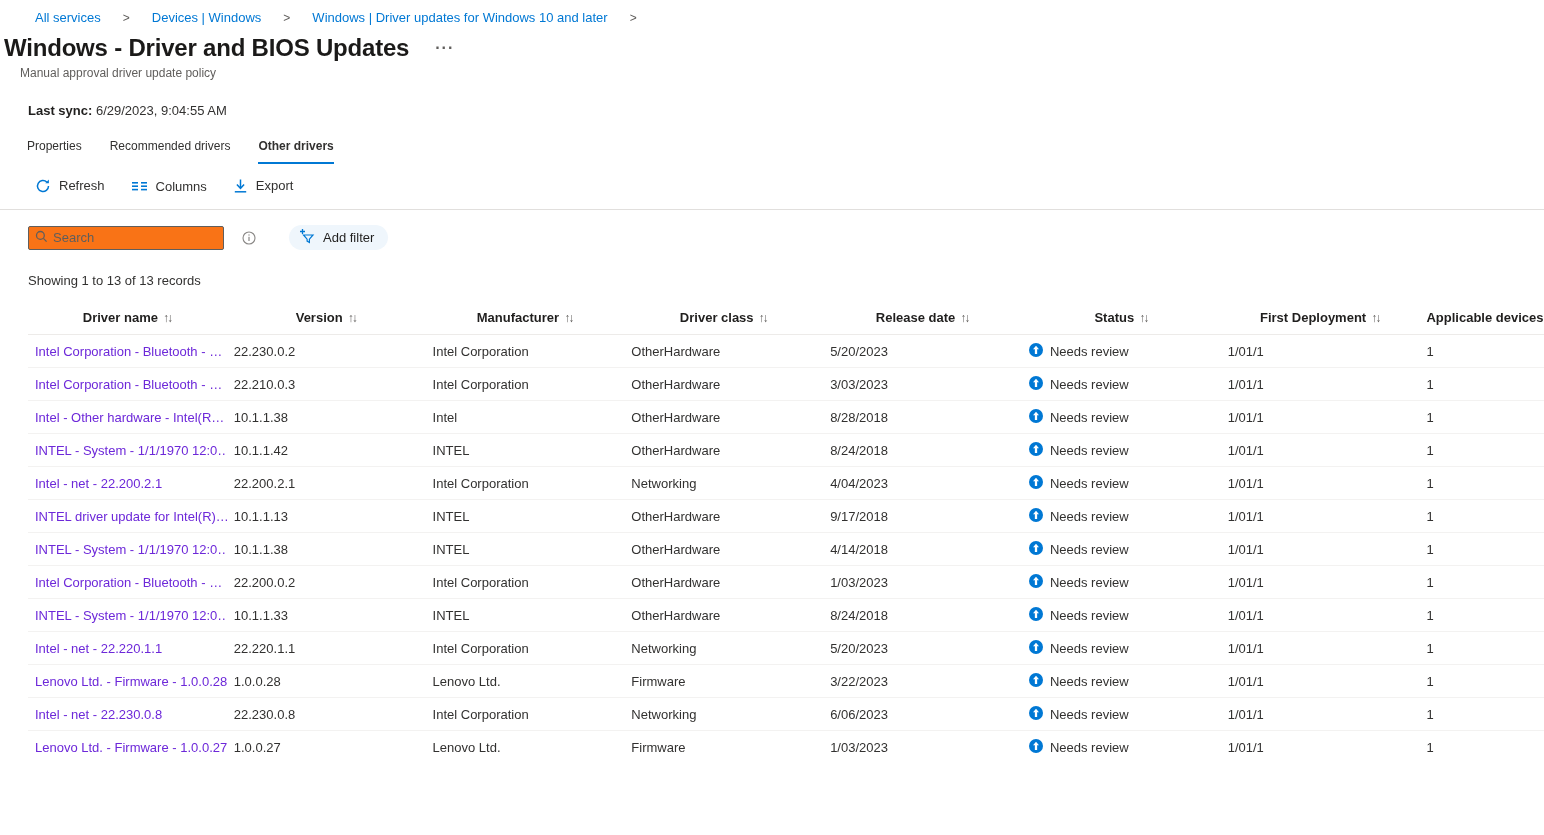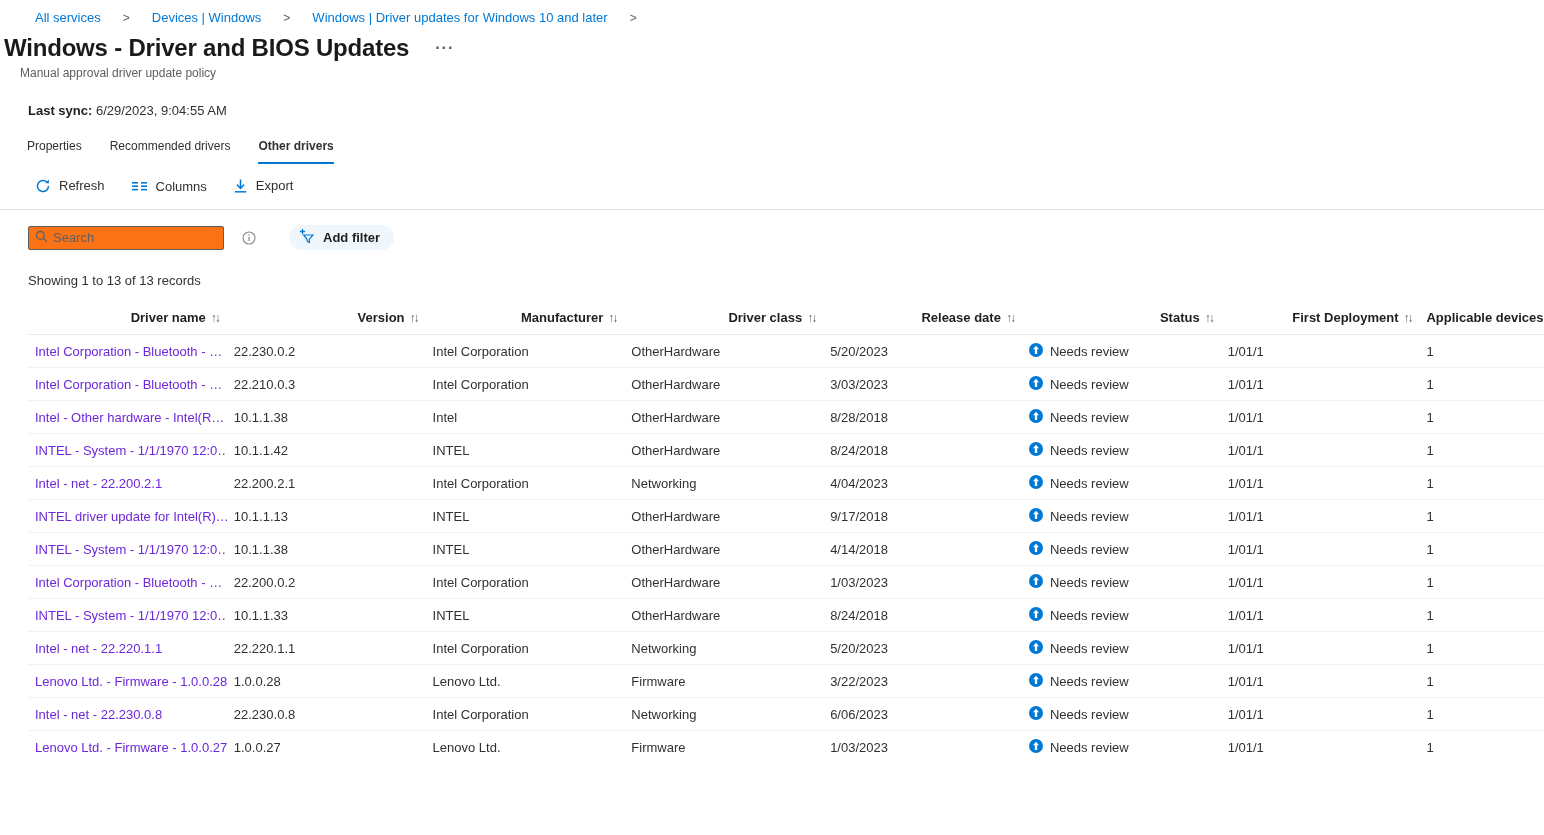--- a/index.html
+++ b/index.html
@@ -50,32 +50,32 @@
   }
   .search-box input {
     border:none; outline:none; flex:1; font-size:13px; color:#323130;
     font-family:"Liberation Sans","DejaVu Sans",sans-serif; background:transparent;
   }
   .search-box input::placeholder { color:#605e5c; }
   .info-wrap { margin-left:18px; cursor:pointer; display:flex; }
   .add-filter {
     margin-left:33px; height:25px; background:#eff6fc; border-radius:13px;
     display:flex; align-items:center; gap:7px; padding:0 14px 0 10px;
-    font-size:13px; color:#201f1e; cursor:pointer;font-weight:bold;
+    font-size:13px; color:#201f1e; cursor:pointer;
   }
 
   .summary { margin:23px 0 0 28px; font-size:13px; color:#323130; }
 
   
   .table-wrap { margin:13px 0 0 28px; width:1516px; }
   table { border-collapse:collapse; table-layout:fixed; width:1516px; }
   col.c { width:198px; }
   col.last { width:124px; }
   th {
-    text-align:right; font-size:13px; font-weight:700; color:#201f1e;
+    text-align:center; font-size:13px; font-weight:700; color:#201f1e;
     padding:9px 8px 9px 7px; white-space:nowrap; overflow:hidden;
   }
   .sort { color:#605e5c; font-weight:400; font-size:12px; letter-spacing:-2px; margin-left:5px; }
   td {
     font-size:13px; color:#323130; padding:0 8px 0 7px; height:32px;
     border-top:1px solid #f3f2f1; white-space:nowrap; overflow:hidden;
   }
   tr.header-row th { border-bottom:1px solid #edebe9; }
   td a { color:#6d28d9; cursor:pointer; }
   .status-cell { display:flex; align-items:center; gap:7px; height:32px; }

